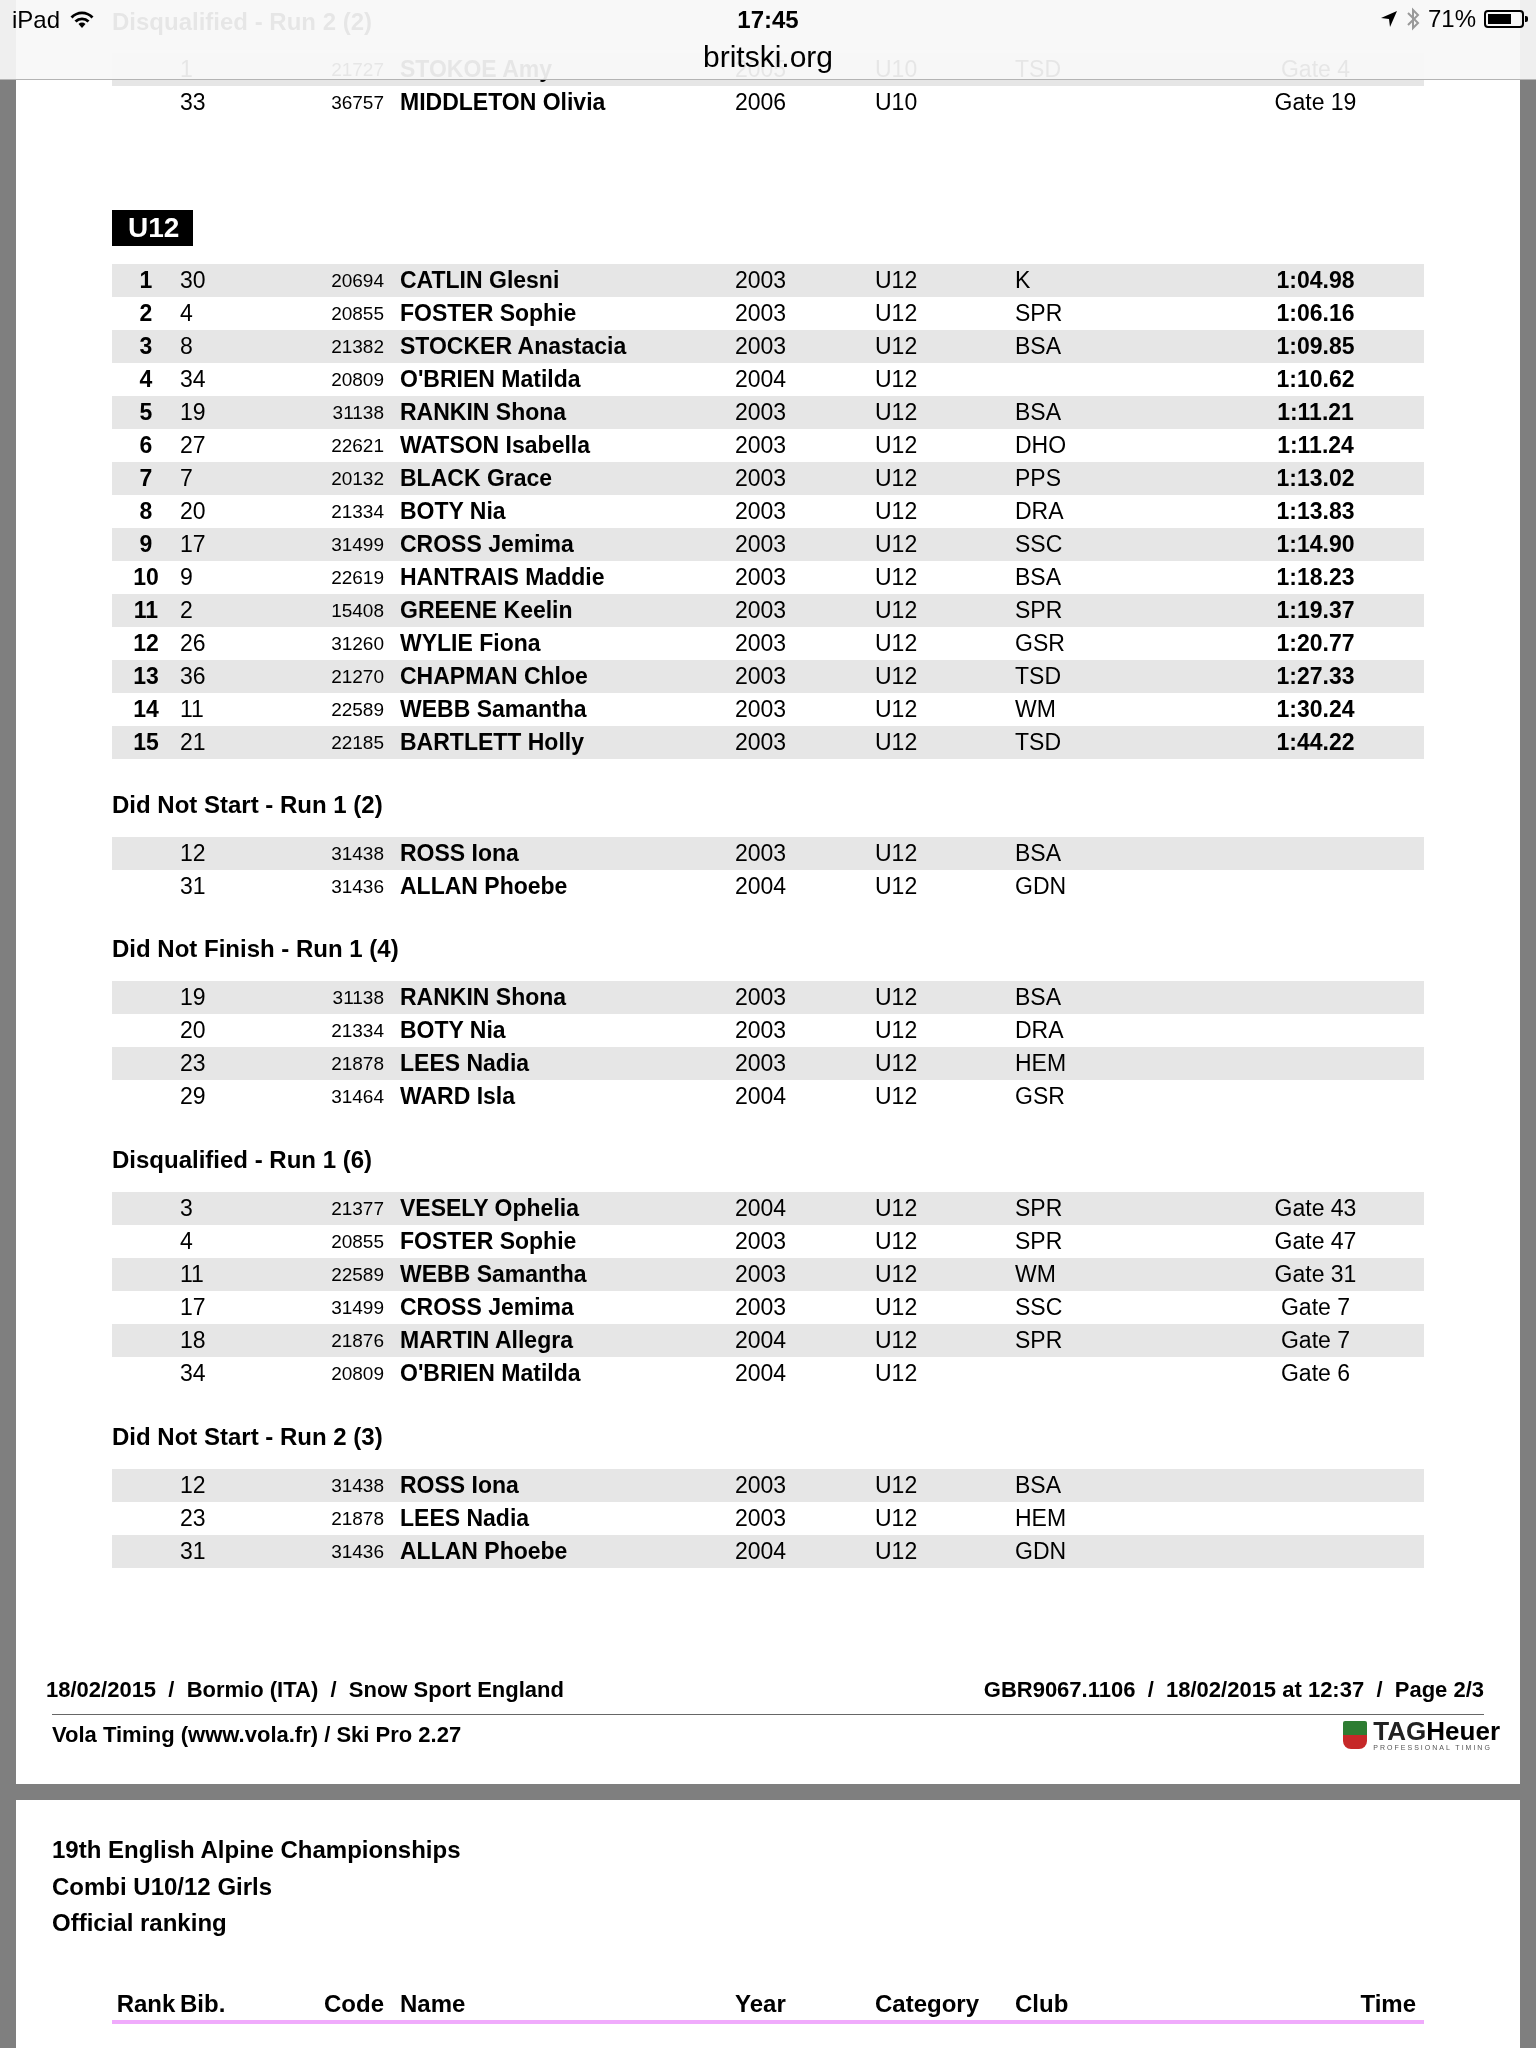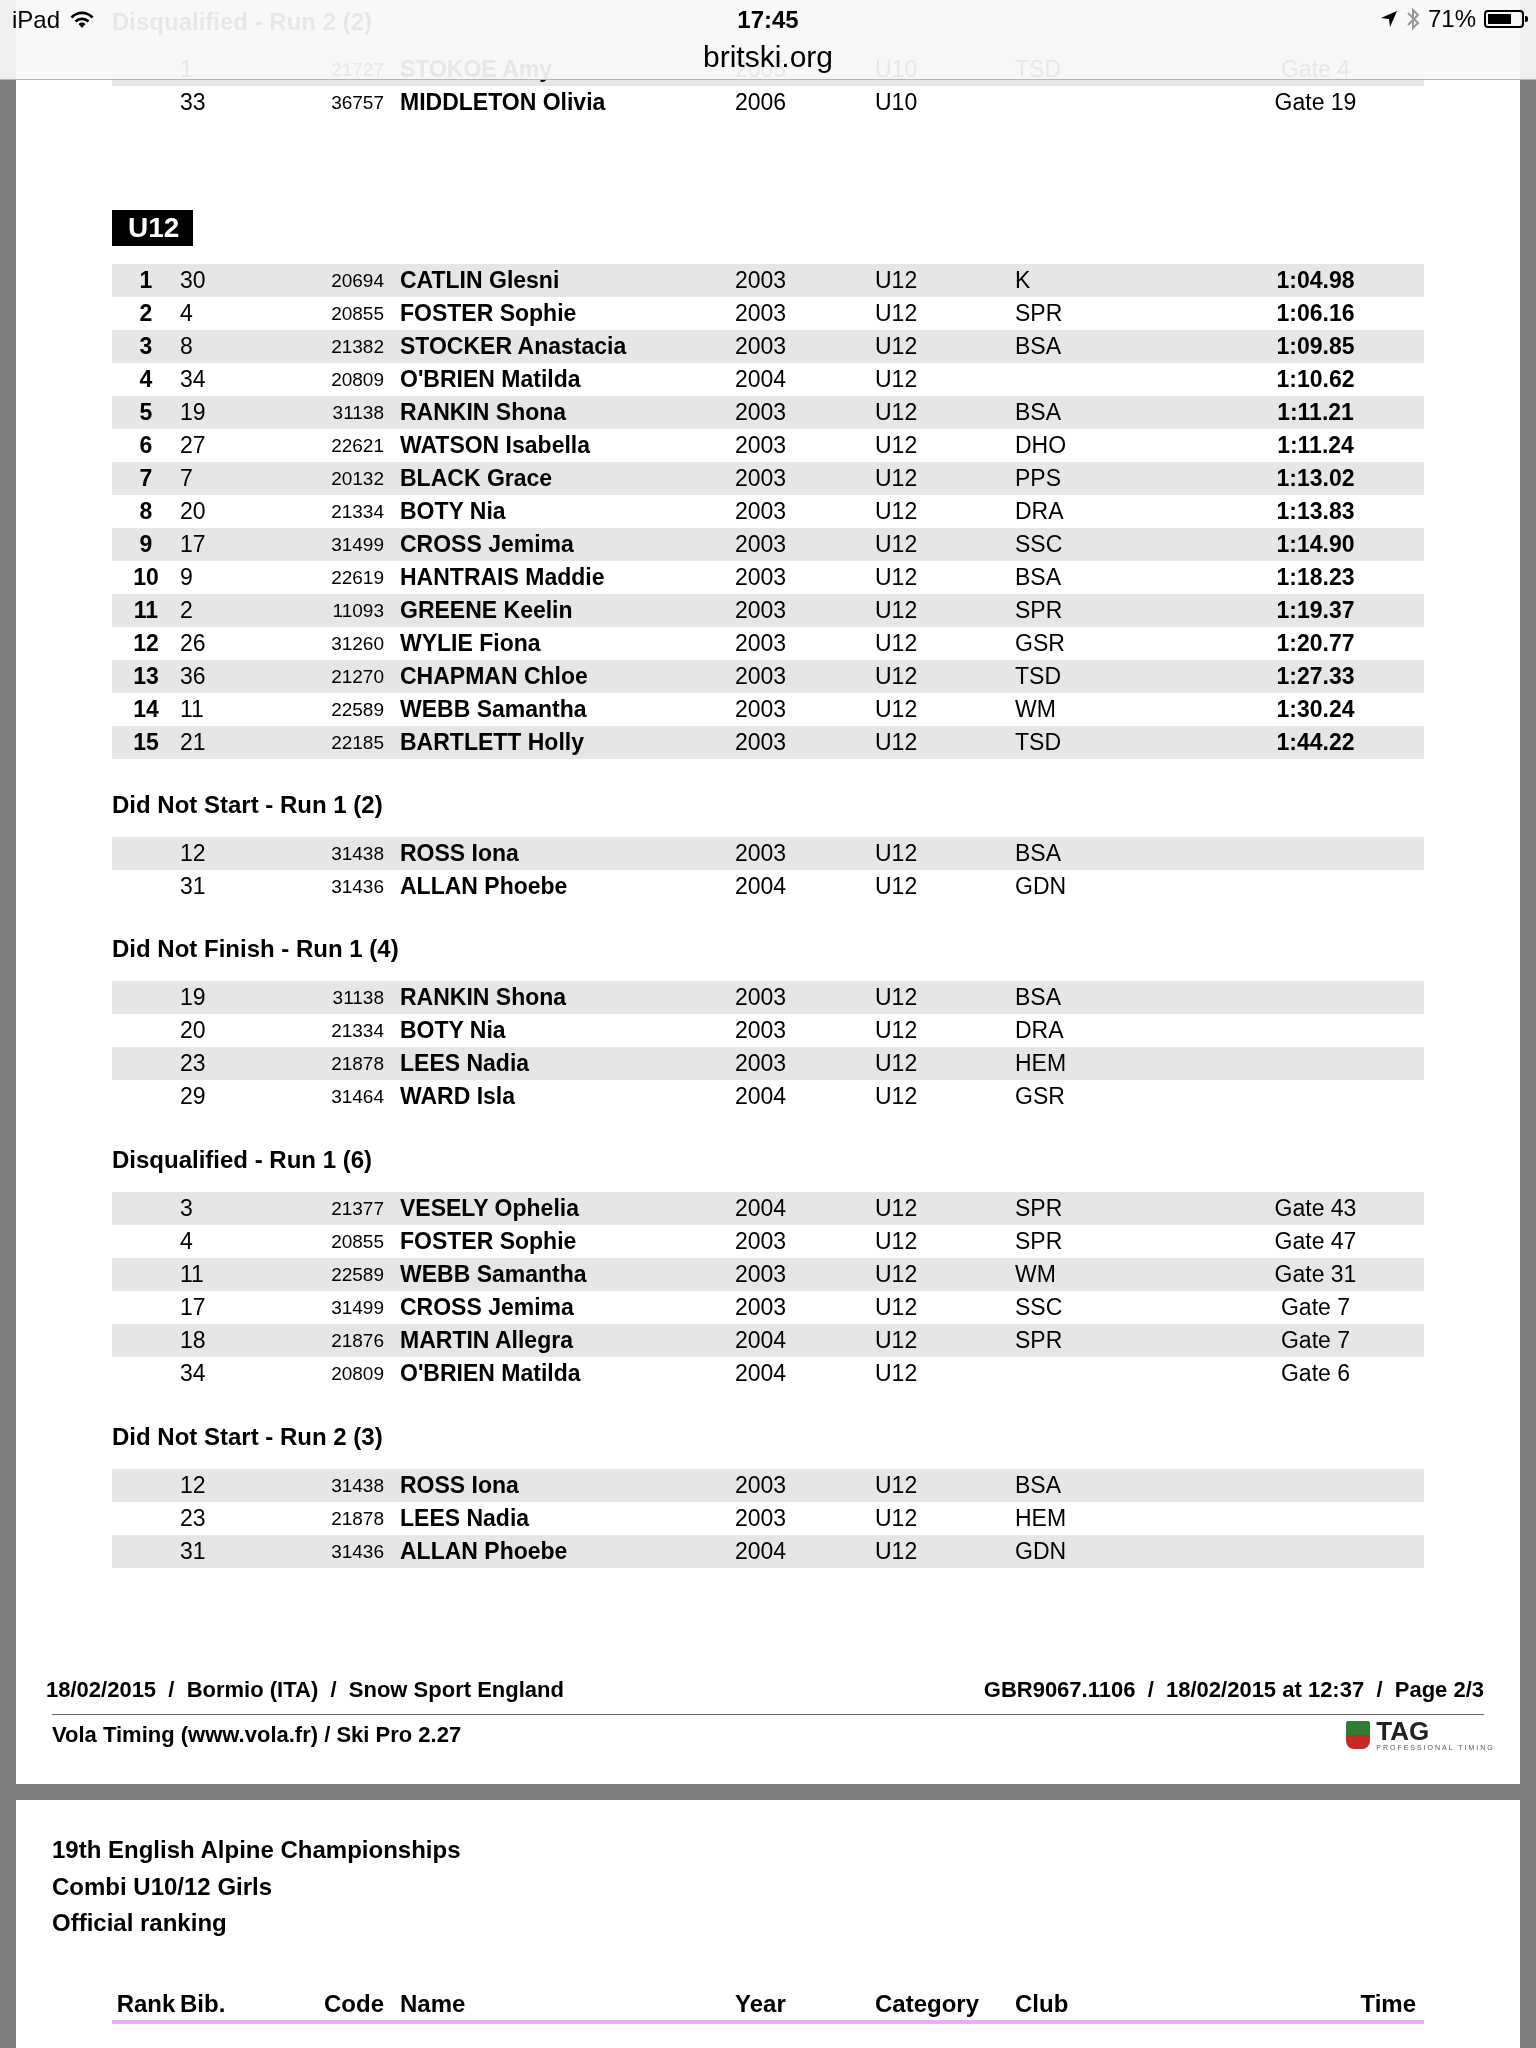--- a/index.html
+++ b/index.html
@@ -54,21 +54,21 @@
   .section-title { position: absolute; left: 112px; font-size: 24px; font-weight: bold; }
 
   .footer-line { position: absolute; left: 52px; width: 1432px; height: 1px; background: #666; }
   .footer-text { position: absolute; font-size: 22px; font-weight: bold; }
 
   .tag-logo { position: absolute; right: 36px; top: 1718px; display: flex; align-items: center; gap: 6px; }
   .tag-shield { width: 24px; height: 28px; background: linear-gradient(#2e7d32 50%, #c62828 50%); border-radius: 2px 2px 8px 8px; }
   .tag-word { line-height: 1; }
   .tag-word .big { font-size: 26px; }
   .tag-word .big b { font-weight: 900; color: #222; }
-  .tag-word .big span { color: #ffffff; font-weight: normal; }
+  .tag-word .big span { color: #000000; font-weight: bold; }
   .tag-word .small { font-size: 7px; letter-spacing: 2px; color: #555; }
 
   .p2-title { position: absolute; left: 52px; font-size: 24px; font-weight: bold; }
   .hdr-row {
     position: absolute; left: 112px; top: 1982px; width: 1312px; height: 36px;
     display: flex; align-items: flex-end; font-size: 24px; font-weight: bold;
     border-bottom: 4px solid #f0abfc; padding-bottom: 2px;
   }
   .hdr-row .h-rank { width: 68px; text-align: center; }
   .hdr-row .h-bib { width: 70px; text-align: left; }
@@ -207,21 +207,21 @@
       <span class="c-code">22619</span>
       <span class="c-name">HANTRAIS Maddie</span>
       <span class="c-year">2003</span>
       <span class="c-cat">U12</span>
       <span class="c-club">BSA</span>
       <span class="c-time bold">1:18.23</span>
     </div>
     <div class="row shade">
       <span class="c-rank">11</span>
       <span class="c-bib">2</span>
-      <span class="c-code">11093</span>
+      <span class="c-code">15408</span>
       <span class="c-name">GREENE Keelin</span>
       <span class="c-year">2003</span>
       <span class="c-cat">U12</span>
       <span class="c-club">SPR</span>
       <span class="c-time bold">1:19.37</span>
     </div>
     <div class="row">
       <span class="c-rank">12</span>
       <span class="c-bib">26</span>
       <span class="c-code">31260</span>

